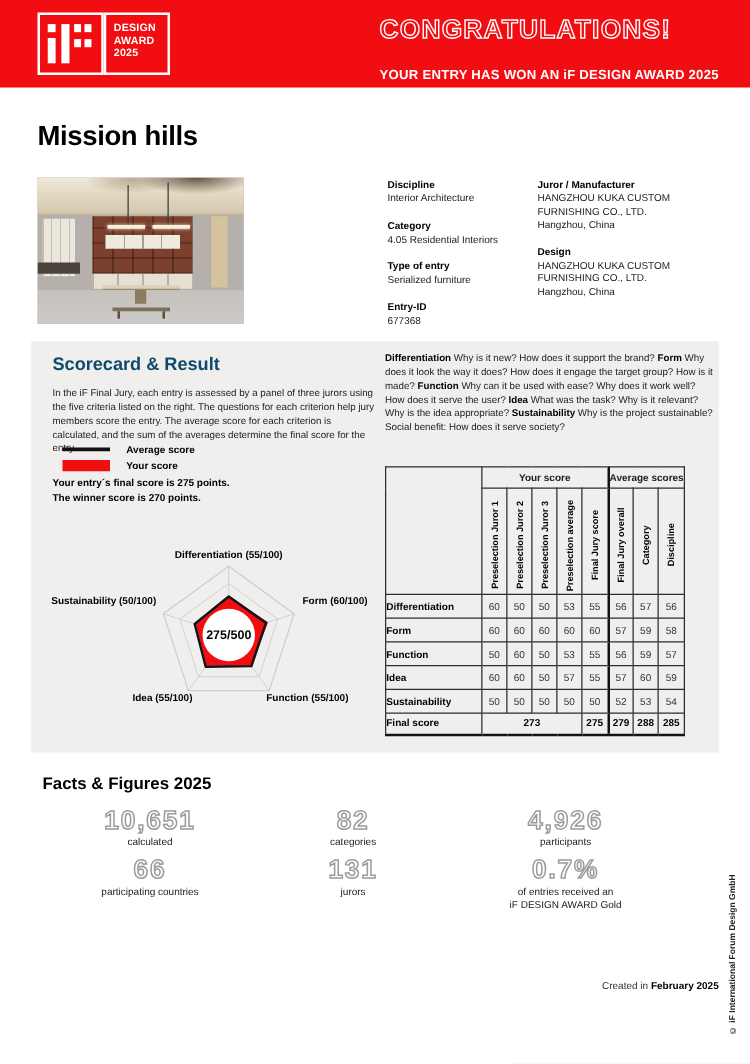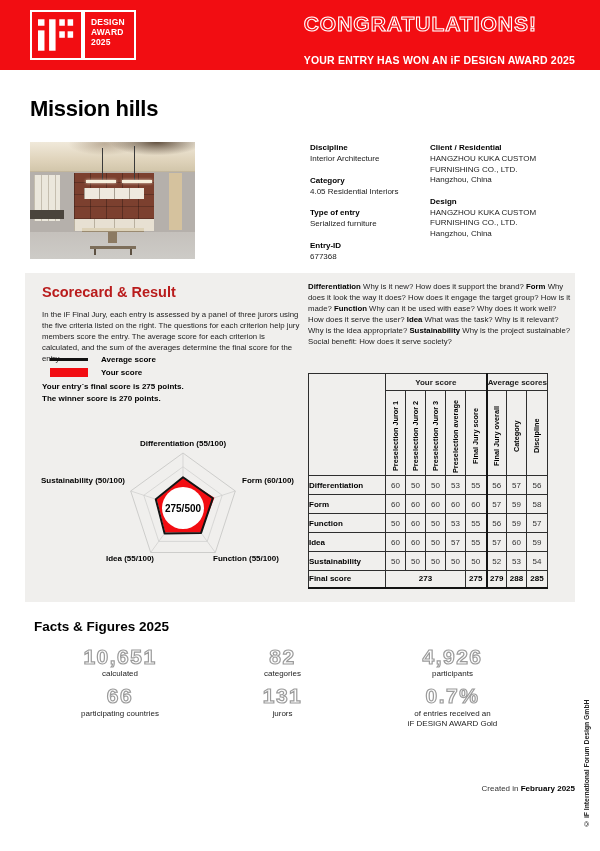--- a/index.html
+++ b/index.html
@@ -56,21 +56,21 @@
   .ph-bleg2 { bottom:4px; left:100px; width:2px; height:6px; background:#5d5142; }
 
   .meta-col { position:absolute; top:143px; width:118px; }
   .meta-col.right { width:146px; }
   .meta-item { margin-bottom:11px; }
   .meta-label { font-size:8px; font-weight:700; color:#000; margin-bottom:2px; }
   .meta-value { font-size:8px; color:#222; line-height:1.32; white-space:pre-line; }
 
   
   .panel { position:absolute; left:25px; top:273px; width:550px; height:329px; background:#f0efed; }
-  .sc-title { position:absolute; left:42px; top:284px; font-size:14.5px; font-weight:800; color:#b91c1c; }
+  .sc-title { position:absolute; left:42px; top:284px; font-size:14.5px; font-weight:800; color:#0c4a6e; }
   .sc-desc { position:absolute; left:42px; top:310px; width:258px; font-size:7.8px; line-height:1.4; color:#222; }
   .legend { position:absolute; left:50px; top:355px; }
   .legend-row { display:flex; align-items:center; gap:13px; margin-bottom:4px; height:9px; }
   .legend-swatch.line { width:38px; height:3px; background:#111; }
   .legend-swatch.fill { width:38px; height:9px; background:#f20d12; }
   .legend-label { font-size:8px; font-weight:700; color:#000; }
   .sc-note { position:absolute; left:42px; top:381px; font-size:8px; font-weight:700; line-height:1.5; color:#000; }
   .radar-wrap { position:absolute; left:35px; top:430px; width:290px; height:165px; }
 
   .criteria { position:absolute; left:308px; top:281px; width:264px; font-size:7.8px; line-height:1.42; color:#222; }
@@ -166,21 +166,21 @@
         <div class="meta-label">Type of entry</div>
         <div class="meta-value">Serialized furniture</div>
       </div>
       <div class="meta-item">
         <div class="meta-label">Entry-ID</div>
         <div class="meta-value">677368</div>
       </div>
     </div>
   <div class="meta-col right" style="left:430px">
       <div class="meta-item">
-        <div class="meta-label">Client / Residential</div>
+        <div class="meta-label">Juror / Manufacturer</div>
         <div class="meta-value">HANGZHOU KUKA CUSTOM FURNISHING CO., LTD.
 Hangzhou, China</div>
       </div>
       <div class="meta-item">
         <div class="meta-label">Design</div>
         <div class="meta-value">HANGZHOU KUKA CUSTOM FURNISHING CO., LTD.
 Hangzhou, China</div>
       </div>
     </div>
 

